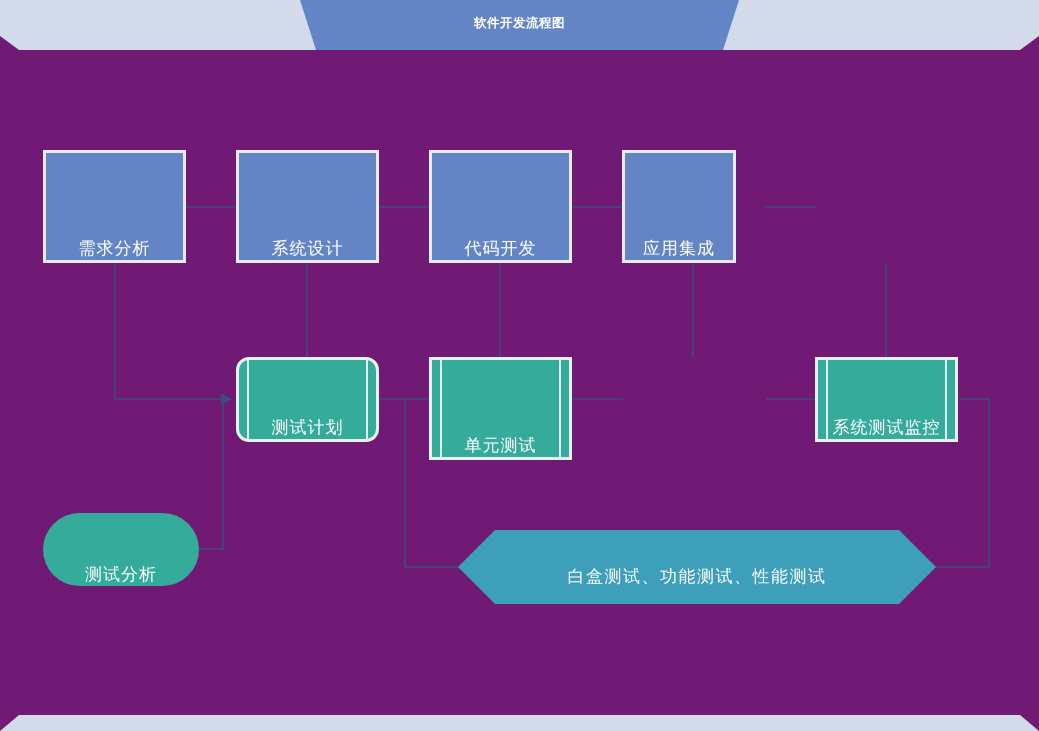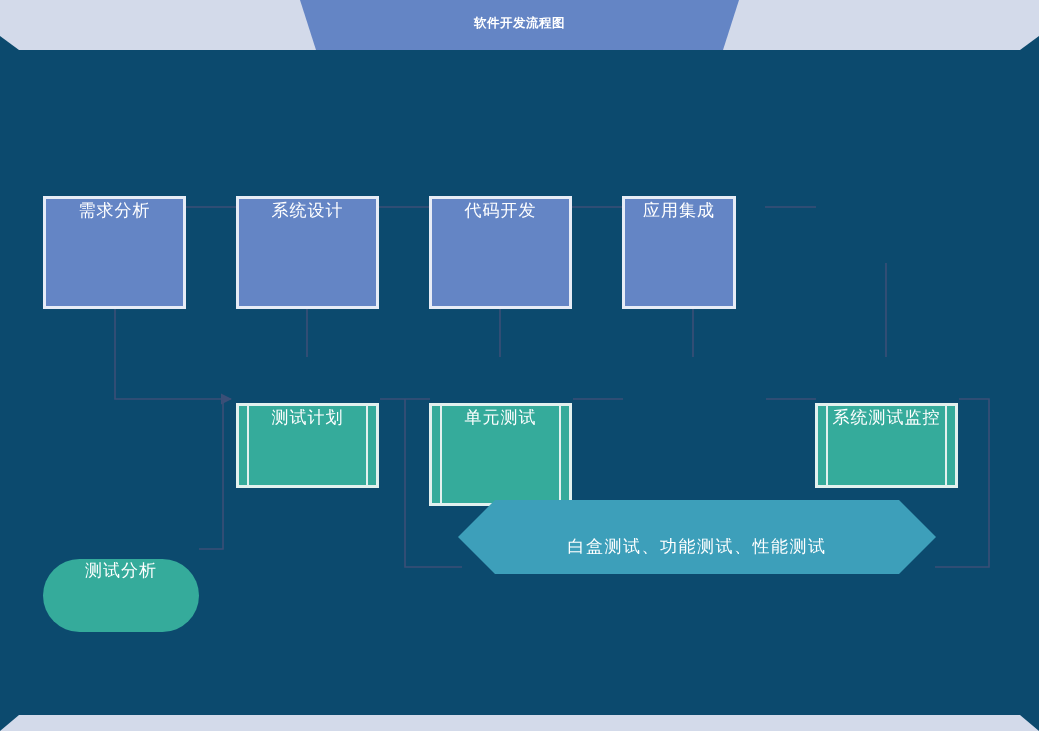--- a/index.html
+++ b/index.html
@@ -7,21 +7,21 @@
     padding: 0;
     background: #ffffff;
   }
   body {
     font-family: "Liberation Sans", "DejaVu Sans", sans-serif;
   }
   #canvas {
     position: relative;
     width: 1039px;
     height: 731px;
-    background: #0c4a6e;
+    background: #701a75;
     overflow: hidden;
     text-decoration: underline;
   }
 
   
   .band-svg {
     position: absolute;
     left: 0;
     pointer-events: none;
   }
@@ -49,27 +49,26 @@
     width: 1039px;
     height: 731px;
     pointer-events: none;
   }
 
   
   .node {
     position: absolute;
     box-sizing: border-box;
     display: flex;
-    align-items: flex-start;
+    align-items: flex-end;
     justify-content: center;
     color: #ffffff;
     font-size: 17px;
     letter-spacing: 1px;
     white-space: nowrap;
-    margin-top: 46px;
   }
 
   
   .proc-blue {
     background: #6485c5;
     border: 3px solid #e7ecf6;
   }
 
   
   .proc-green {
@@ -159,41 +158,41 @@
   <div class="node proc-blue" style="left:236px; top:150px; width:143px; height:113px;">
     <span>系统设计</span>
   </div>
   <div class="node proc-blue" style="left:429px; top:150px; width:143px; height:113px;">
     <span>代码开发</span>
   </div>
   <div class="node proc-blue" style="left:622px; top:150px; width:114px; height:113px;">
     <span>应用集成</span>
   </div>
 
-  <div class="node proc-green" style="left:236px; top:357px; width:143px; height:85px;">
+  <div class="node proc-green" style="left:236px; top:357px; width:143px; height:85px;border-radius:13px;">
     <span class="bar left"></span>
     <span class="bar right"></span>
     <span>测试计划</span>
   </div>
   <div class="node proc-green" style="left:429px; top:357px; width:143px; height:103px;">
     <span class="bar left"></span>
     <span class="bar right"></span>
     <span>单元测试</span>
   </div>
   <div class="node proc-green" style="left:815px; top:357px; width:143px; height:85px;">
     <span class="bar left"></span>
     <span class="bar right"></span>
     <span>系统测试监控</span>
   </div>
 
   <div class="node term-green" style="left:43px; top:513px; width:156px; height:73px;">
     <span>测试分析</span>
   </div>
 
-  <div class="hex-wrap" style="left:458px; top:500px; width:478px; height:92px;">
+  <div class="hex-wrap" style="left:458px; top:530px; width:478px; height:92px;">
     <svg width="478" height="74">
       <polygon points="37,0 441,0 478,37 441,74 37,74 0,37" fill="#3d9fba"></polygon>
     </svg>
     <div class="hex-label">白盒测试、功能测试、性能测试</div>
   </div>
 
   <svg id="footer-band" class="band-svg" width="1039" height="41">
     <polygon points="19,25 1020,25 1039,41 0,41" fill="#d3daea"></polygon>
   </svg>
 

